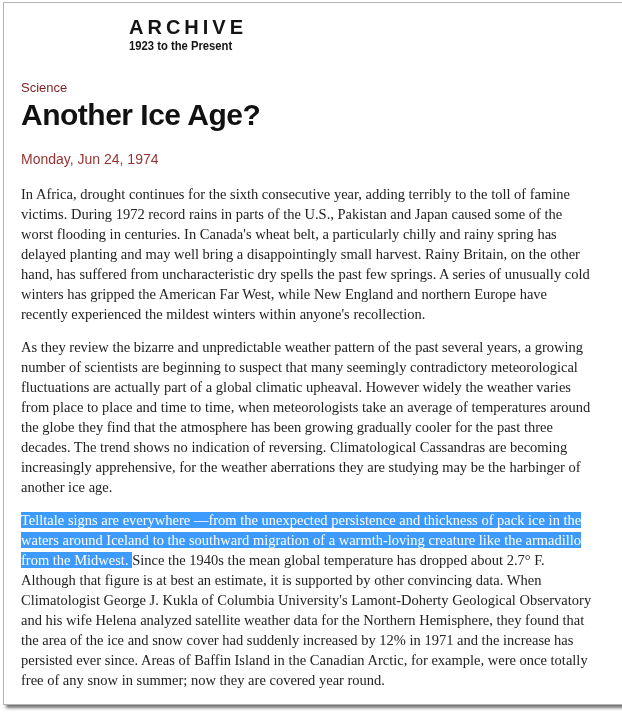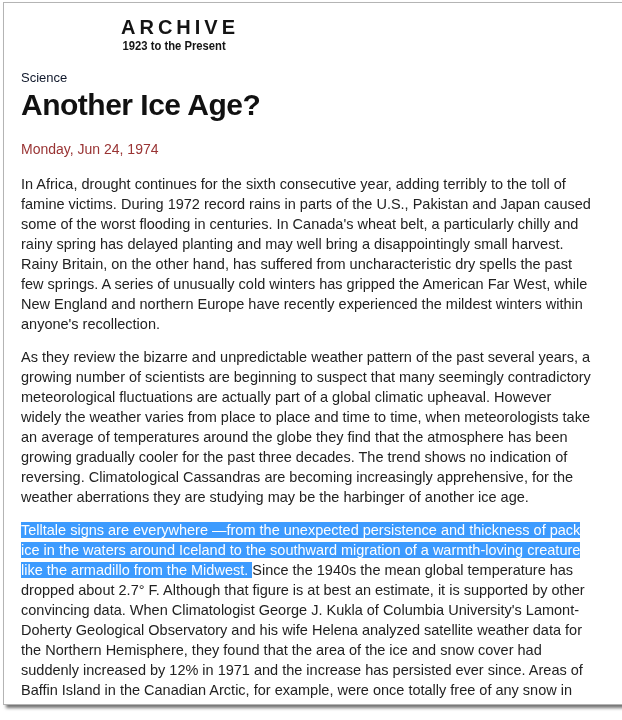--- a/index.html
+++ b/index.html
@@ -45,22 +45,21 @@
     letter-spacing: -4px;
     color: #A01313;
     transform: scale(0.88, 1.02);
     transform-origin: left bottom;
     white-space: nowrap;
     text-decoration: none;
     cursor: pointer;
   }
   .archive-block {
     padding-top: 9px;
-    margin-left: 4px;
-    text-align: center;
+    margin-left: 12px;
   }
   .archive-label {
     font-size: 20px;
     font-weight: 700;
     letter-spacing: 4px;
     line-height: 21px;
     color: #141414;
     white-space: nowrap;
   }
   .archive-tagline {
@@ -68,24 +67,24 @@
     font-weight: 700;
     line-height: 14px;
     margin-top: 1px;
     color: #141414;
     transform: scaleX(0.9);
     transform-origin: left top;
     white-space: nowrap;
   }
   .section-link {
     display: inline-block;
-    margin-top: 4px;
+    margin-top: 14px;
     font-size: 13px;
     line-height: 15px;
-    color: #0f172a;
+    color: #7f1d1d;
     text-decoration: none;
     cursor: pointer;
   }
   .article-title {
     margin: 2px 0 0 0;
     font-size: 30px;
     line-height: 33px;
     font-weight: bold;
     letter-spacing: -0.5px;
     color: #111111;
@@ -95,20 +94,21 @@
     font-size: 14px;
     line-height: 16px;
     color: #993333;
   }
   .body-copy p {
     margin: 0 0 13px 0;
     font-size: 14.5px;
     line-height: 20px;
     color: #222222;
     width: 572px;
+    font-family: Liberation Serif, serif;
   }
   .body-copy { margin-top: 17px; }
   .selected-text {
     background: #3D9BFE;
     color: #ffffff;
   }
 </style>
 </head>
 <body>
 

